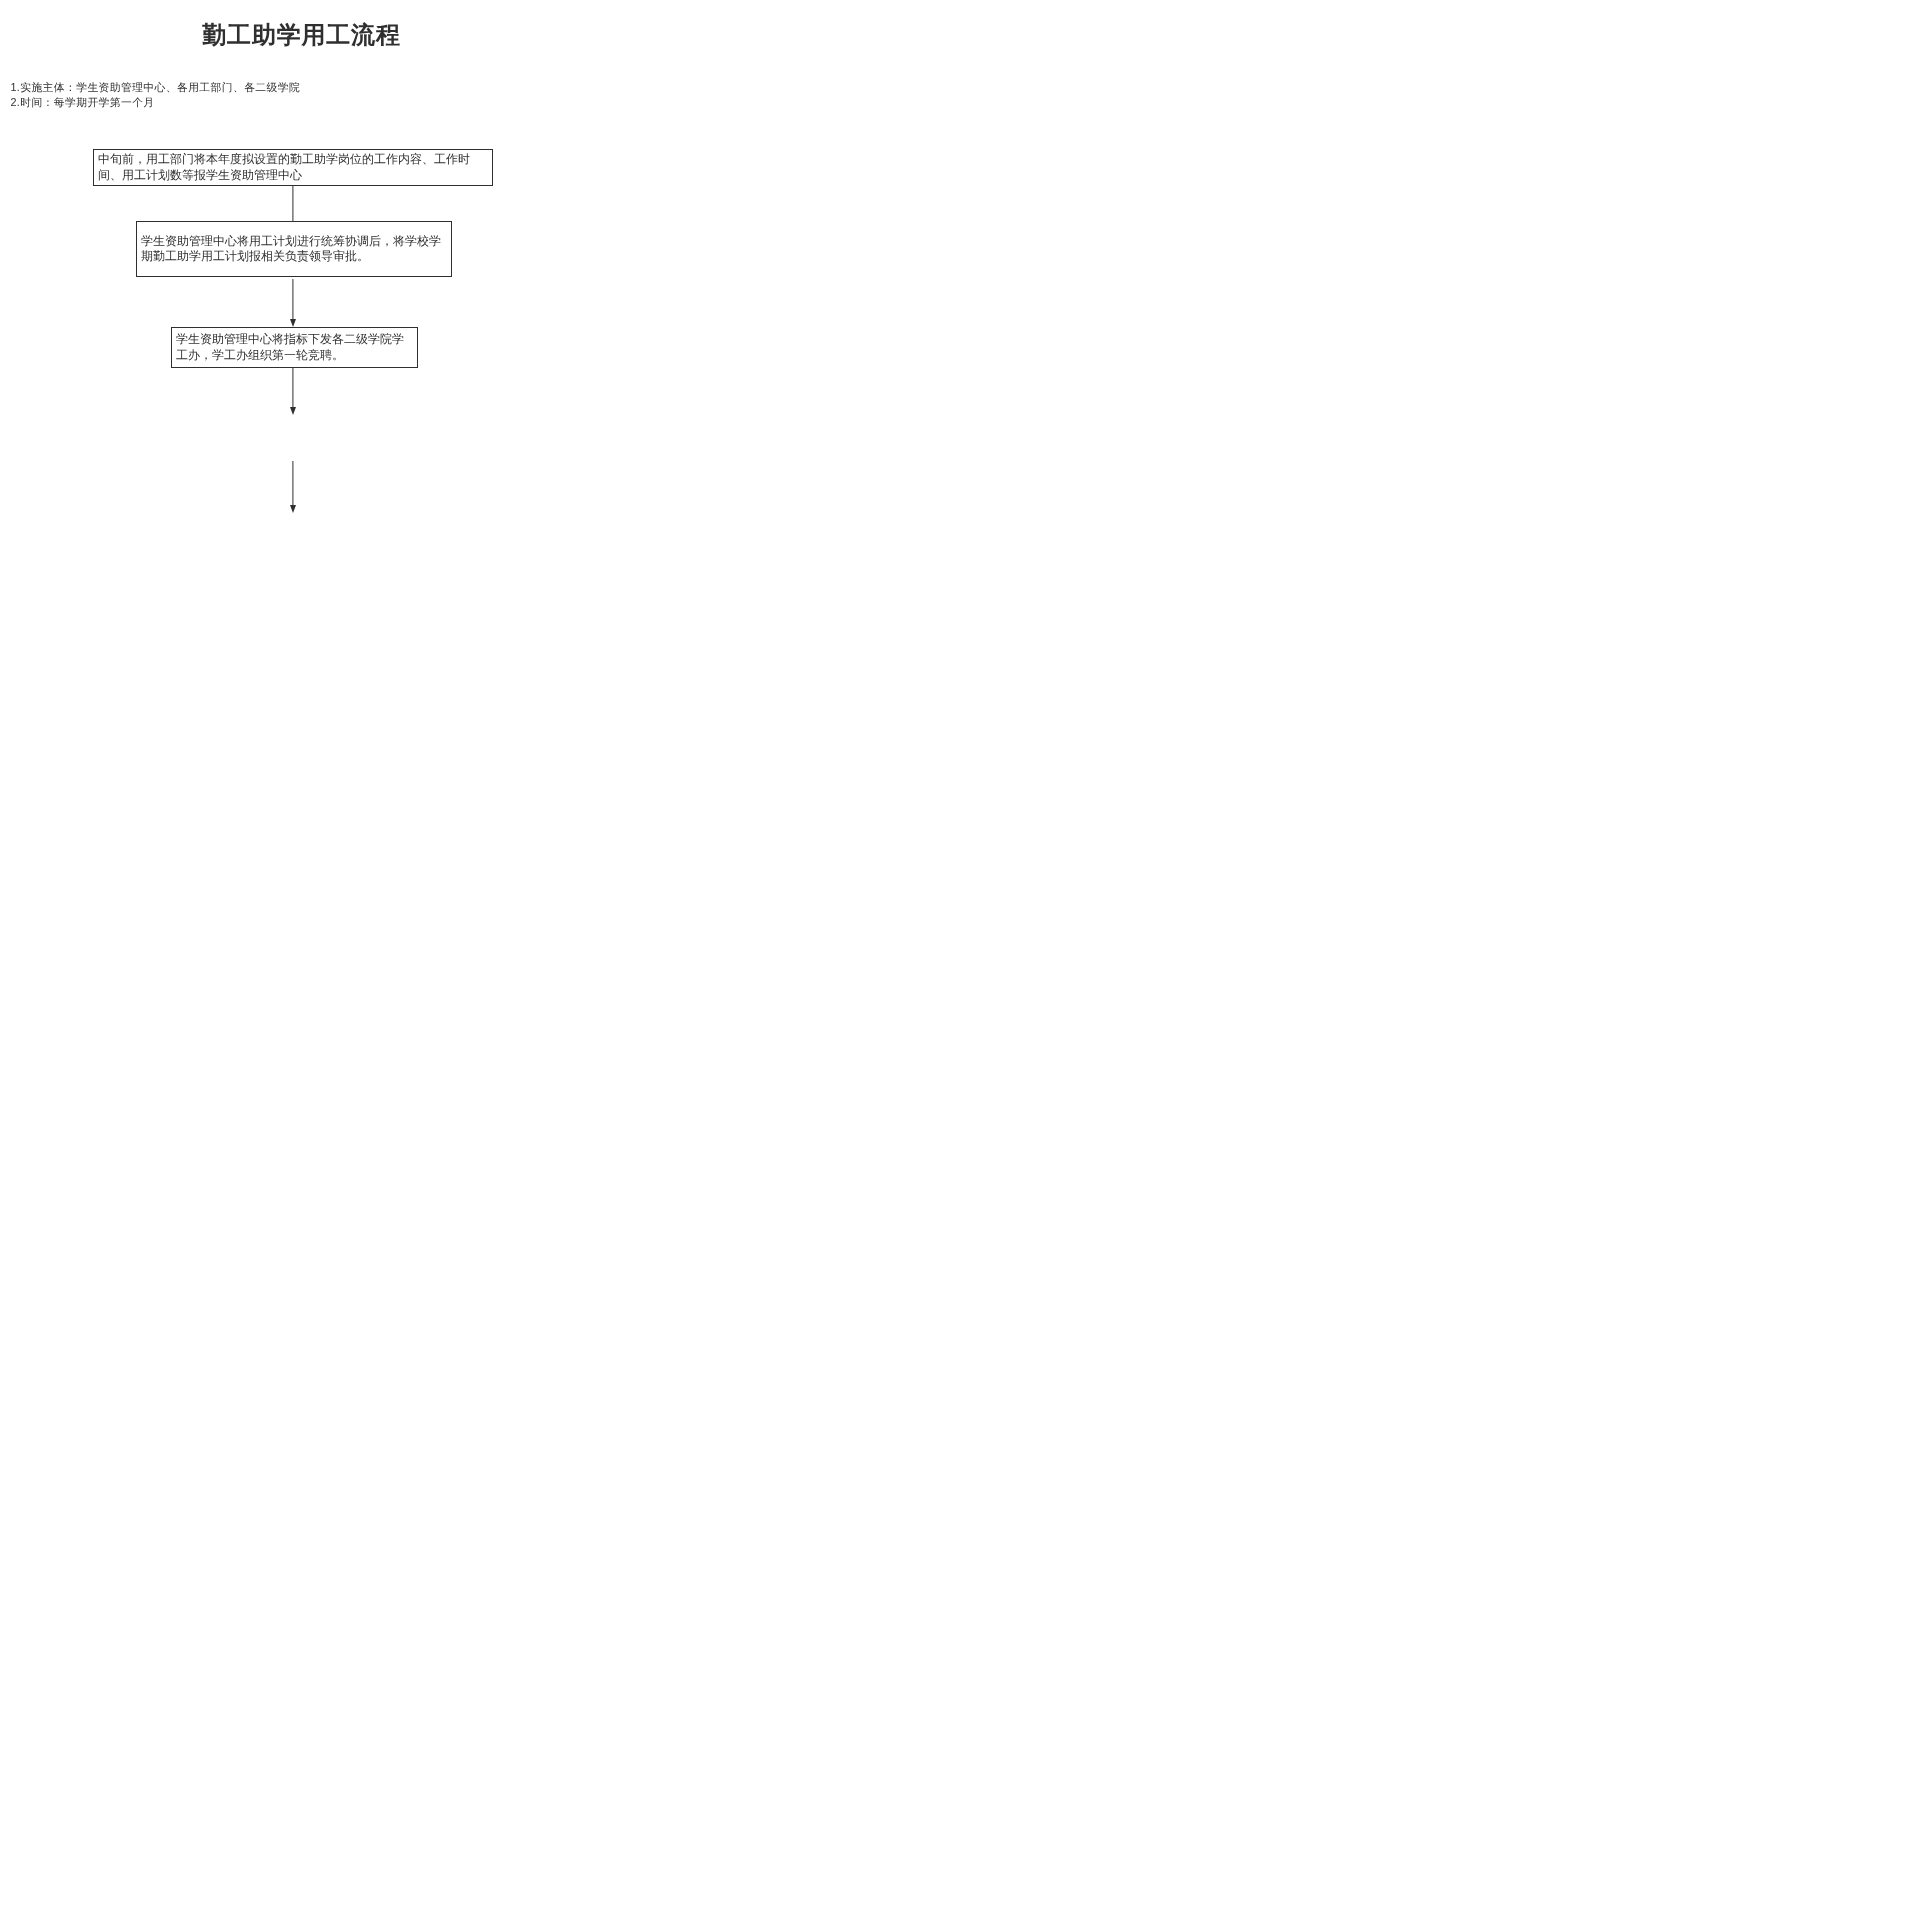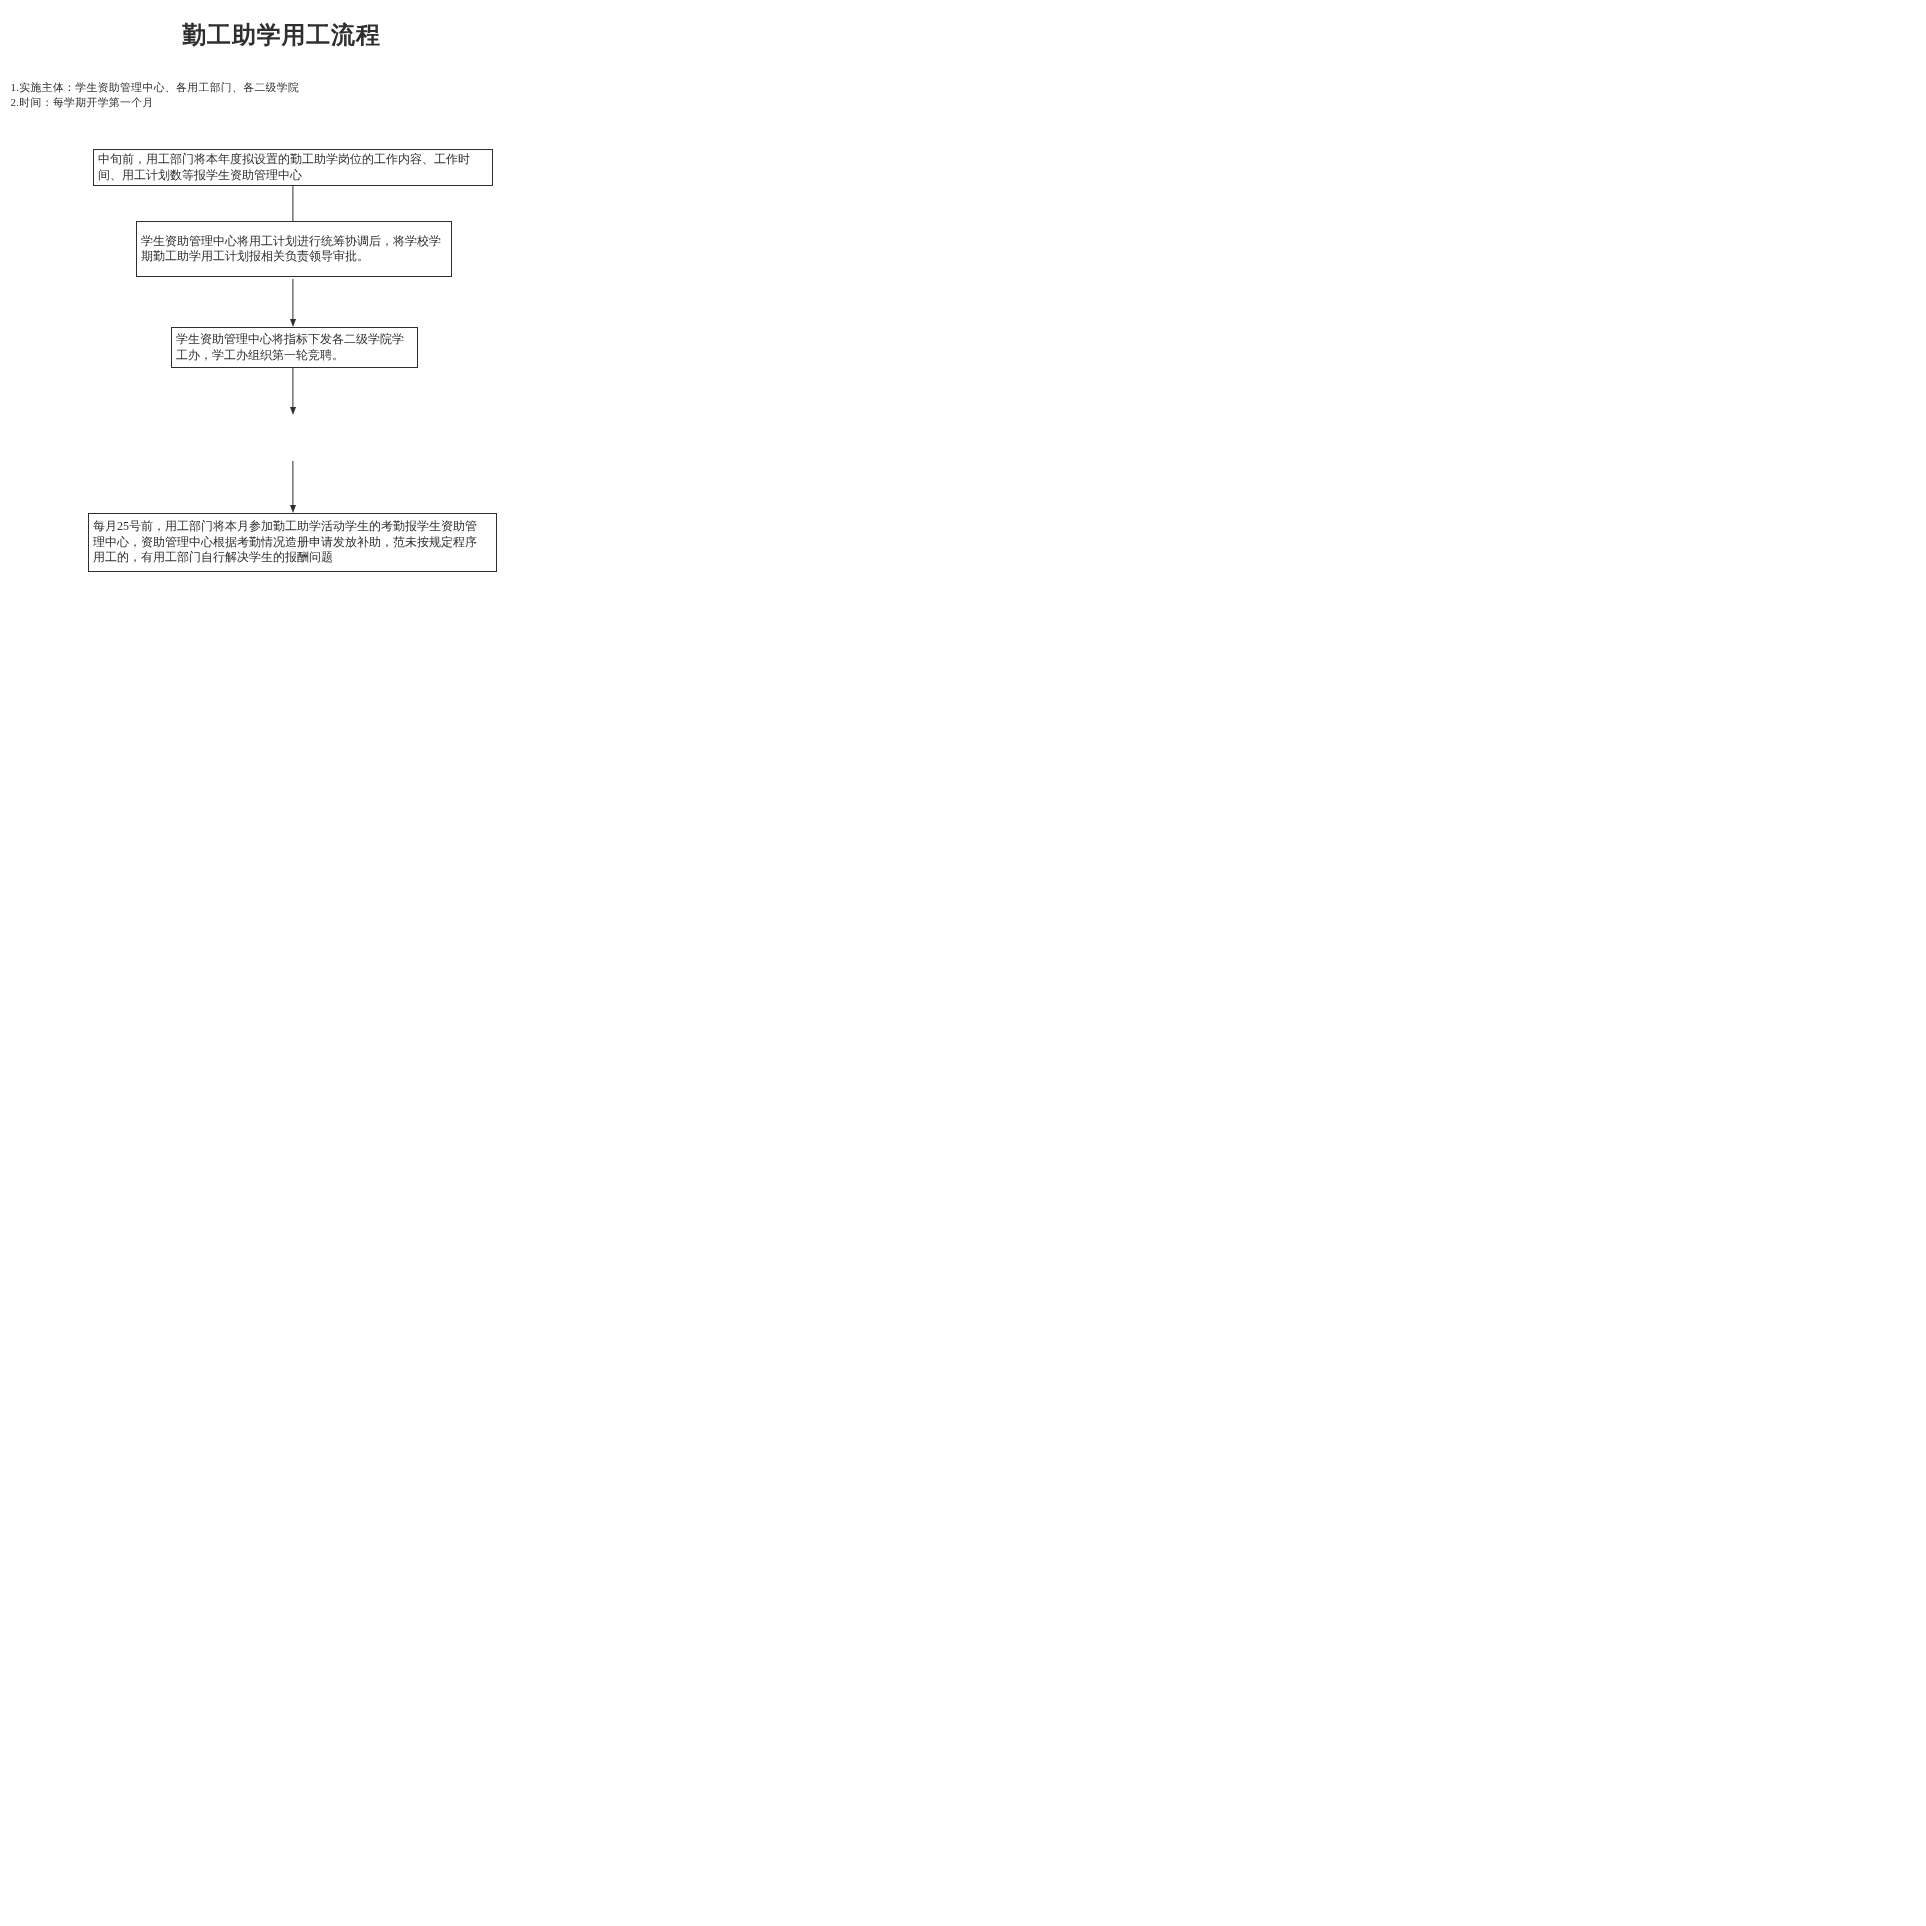--- a/index.html
+++ b/index.html
@@ -6,22 +6,23 @@
     margin: 0;
     padding: 0;
     background: #ffffff;
   }
   .page {
     position: relative;
     width: 512px;
     height: 588px;
     background: var(--bg, #ffffff);
     color: var(--ink, #2f2f2f);
-    font-family: Liberation Serif, serif;
+    font-family: Liberation Sans, sans-serif;
     overflow: hidden;
+    padding-left: 40px;
   }
   .title {
     position: absolute;
     top: 19px;
     left: 0;
     width: 100%;
     margin: 0;
     box-sizing: border-box;
     padding-left: 51px;
     text-align: center;
@@ -130,20 +131,15 @@
     <div class="arrow-line"></div>
     <div class="arrow-head"></div>
   </div>
 
 
   <div class="connector c4">
     <div class="arrow-line"></div>
     <div class="arrow-head"></div>
   </div>
 
-  <div class="flow-box box5">
-    <div class="box-text">每月25号前，用工部门将本月参加勤工助学活动学生的考勤报学生资助管
-理中心，资助管理中心根据考勤情况造册申请发放补助，范未按规定程序
-用工的，有用工部门自行解决学生的报酬问题</div>
-  </div>
 
 </div>
 
 
 </body></html>

